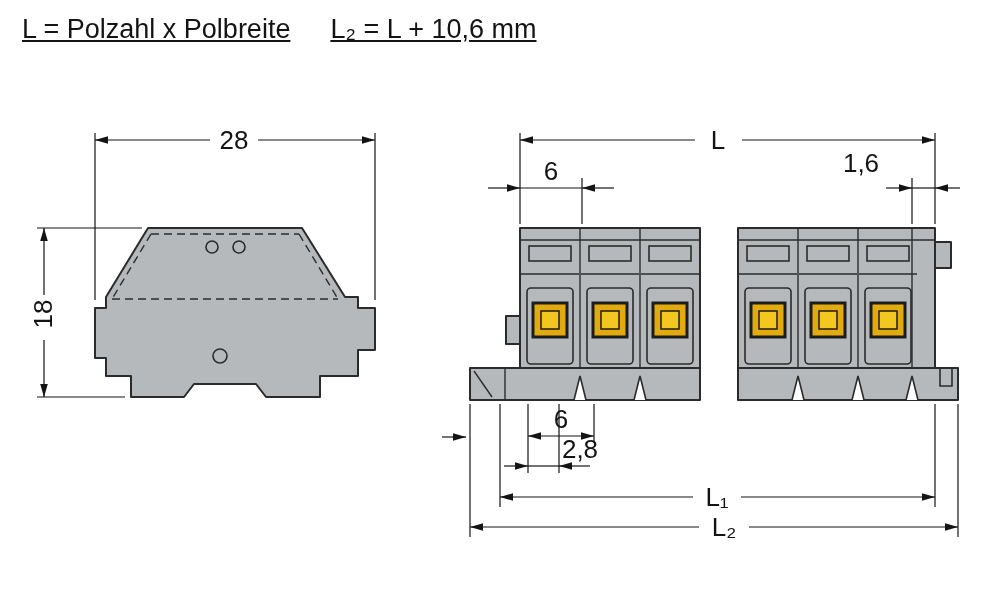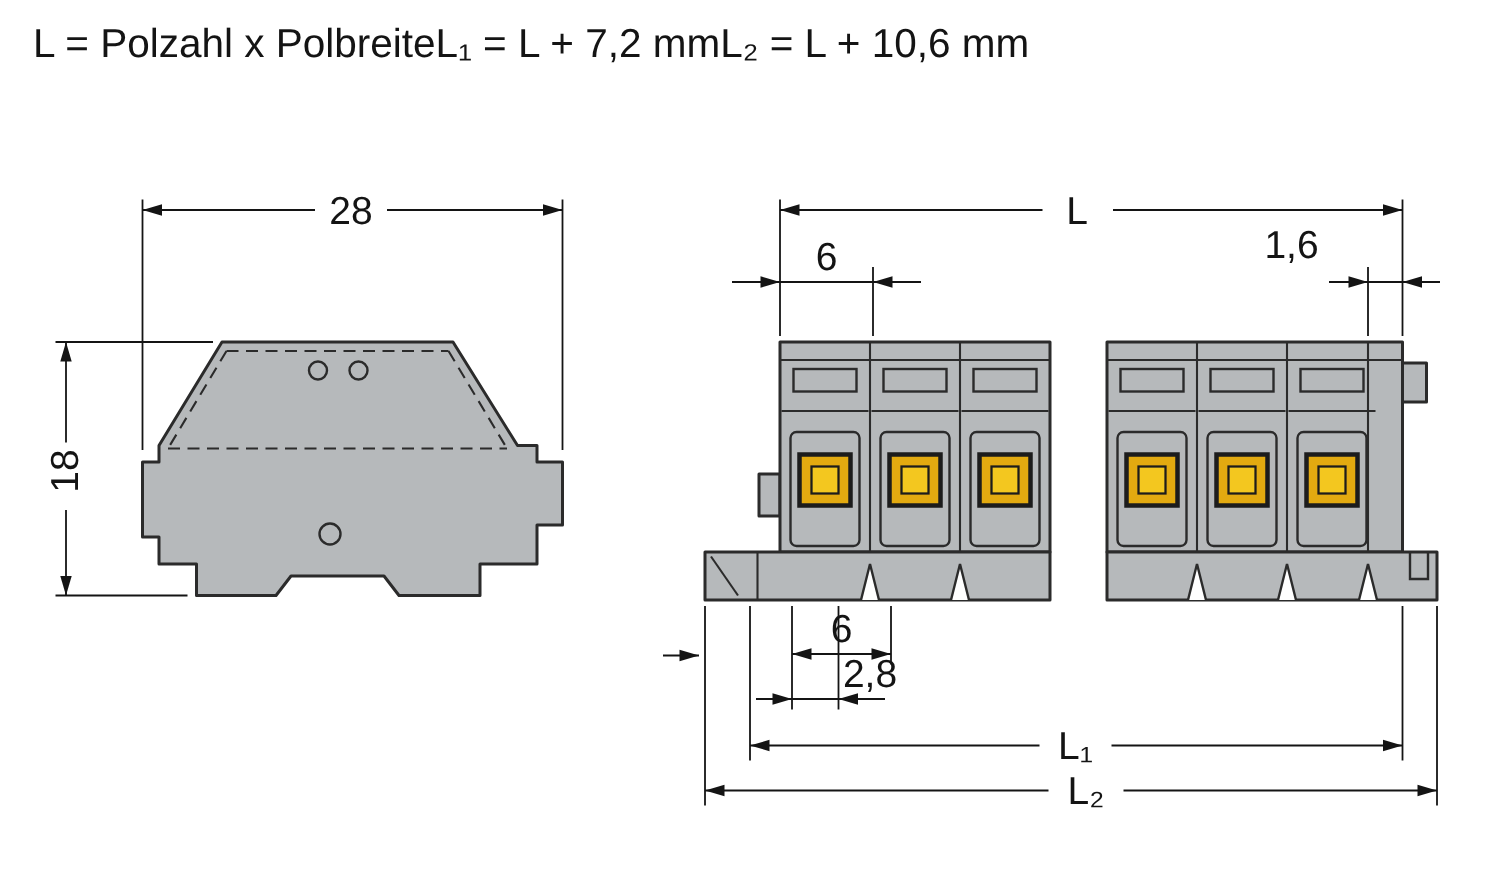--- a/index.html
+++ b/index.html
@@ -3,43 +3,42 @@
 <meta charset="utf-8">
 <style>
   html,body { margin:0; padding:0; }
   body {
     width:1000px; height:592px; background:#ffffff; position:relative;
     font-family:"Liberation Sans","DejaVu Sans",sans-serif;
     overflow:hidden;
   }
   .formulas {
     position:absolute; top:14px; left:22px;
-    display:flex; white-space:nowrap;
-    font-size:27px; color:#141414;
+    display:flex; gap:40px; white-space:nowrap;
+    font-size:27px; color:#141414;text-decoration:underline;
   }
   svg.drawing { position:absolute; left:0; top:0; }
   svg text {
     font-family:"Liberation Sans","DejaVu Sans",sans-serif;
     font-size:26px; fill:#141414;
   }
   .body-shape { fill:#b6b9bb; stroke:#2b2b2b; stroke-width:2; stroke-linejoin:round; }
   .ol   { fill:none; stroke:#2b2b2b; stroke-width:1.6; }
   .thin { stroke:#2b2b2b; stroke-width:1.4; fill:none; }
   .dash { stroke:#2b2b2b; stroke-width:1.4; fill:none; stroke-dasharray:8 5; }
   .dim  { stroke:#141414; stroke-width:1.2; fill:none; }
   .sq-outer { fill:#e3aa10; stroke:#1c1c1c; stroke-width:3; }
   .sq-inner { fill:#f3c71f; stroke:#1c1c1c; stroke-width:1.5; }
   .notch { fill:#ffffff; stroke:#2b2b2b; stroke-width:1.6; }
 </style>
 </head>
 <body>
 
 <div class="formulas">
   <span>L = Polzahl x Polbreite</span>
-  <span>L₁ = L + 7,2 mm</span>
   <span>L₂ = L + 10,6 mm</span>
 </div>
 
 <svg class="drawing" width="1000" height="592" viewBox="0 0 1000 592">
   <defs>
     <marker id="arr" orient="auto-start-reverse" markerUnits="userSpaceOnUse" markerWidth="16" markerHeight="12" refX="14" refY="6">
       <path d="M1,2.2 L14,6 L1,9.8 Z" fill="#141414"></path>
     </marker>
     <g id="pole-detail">
       <rect x="9" y="246" width="42" height="15" class="ol"></rect>

